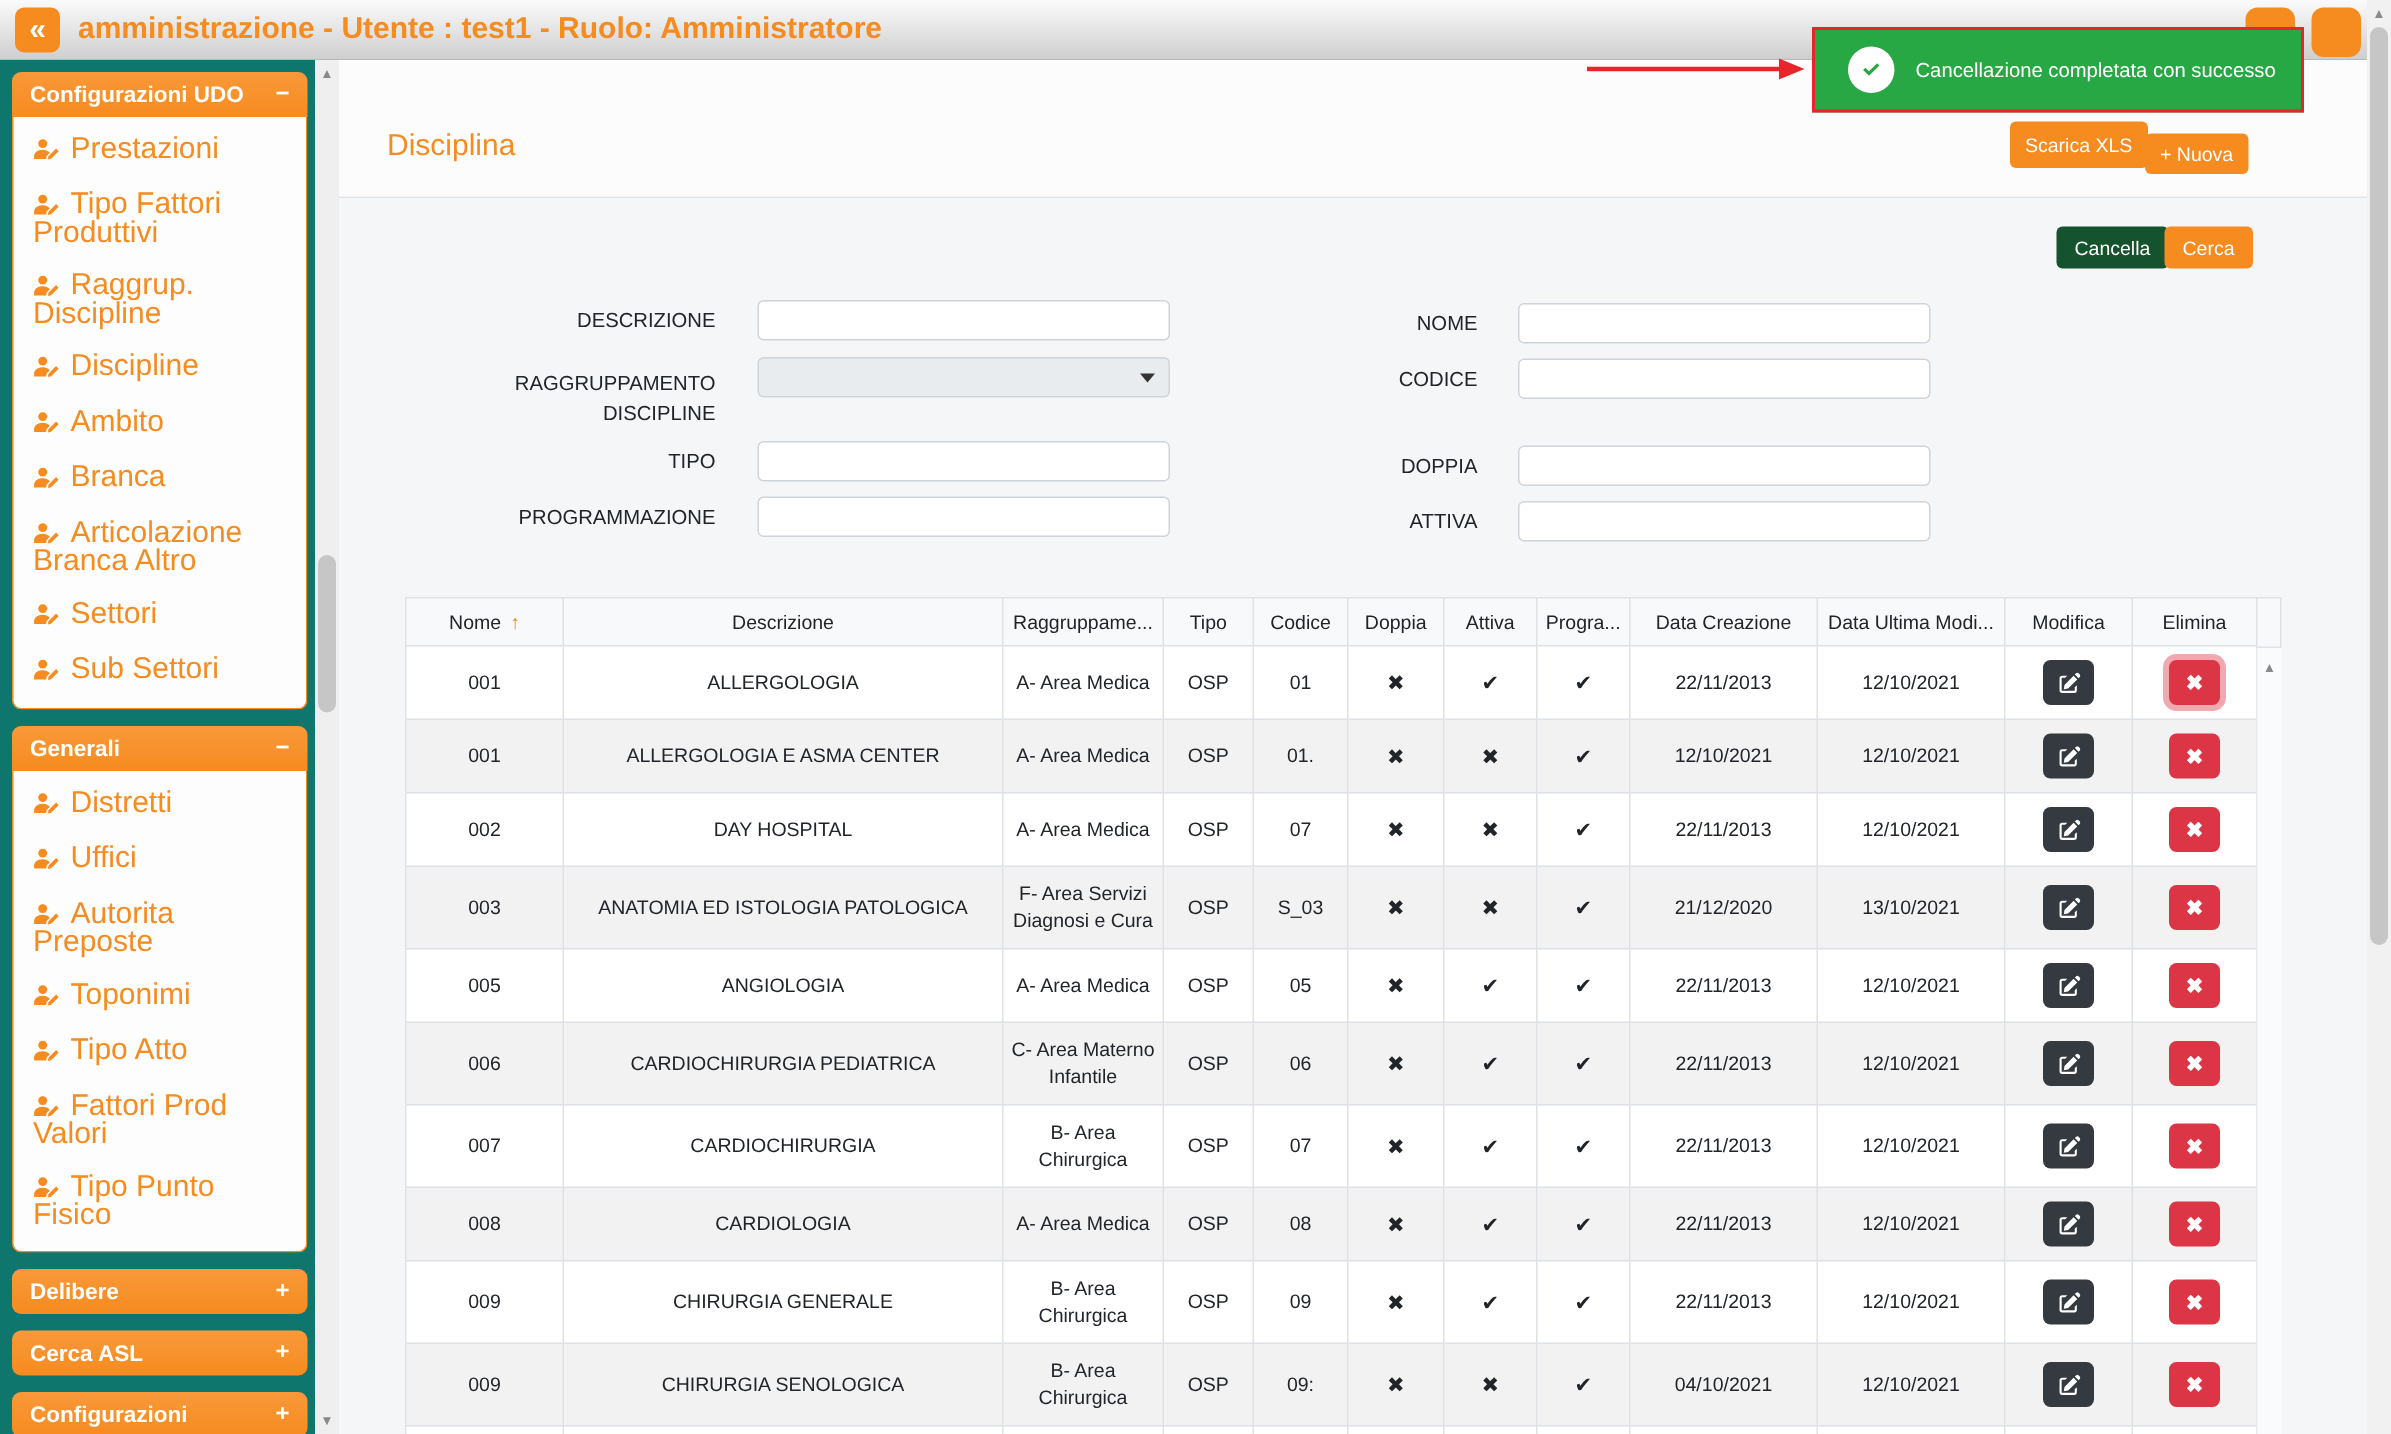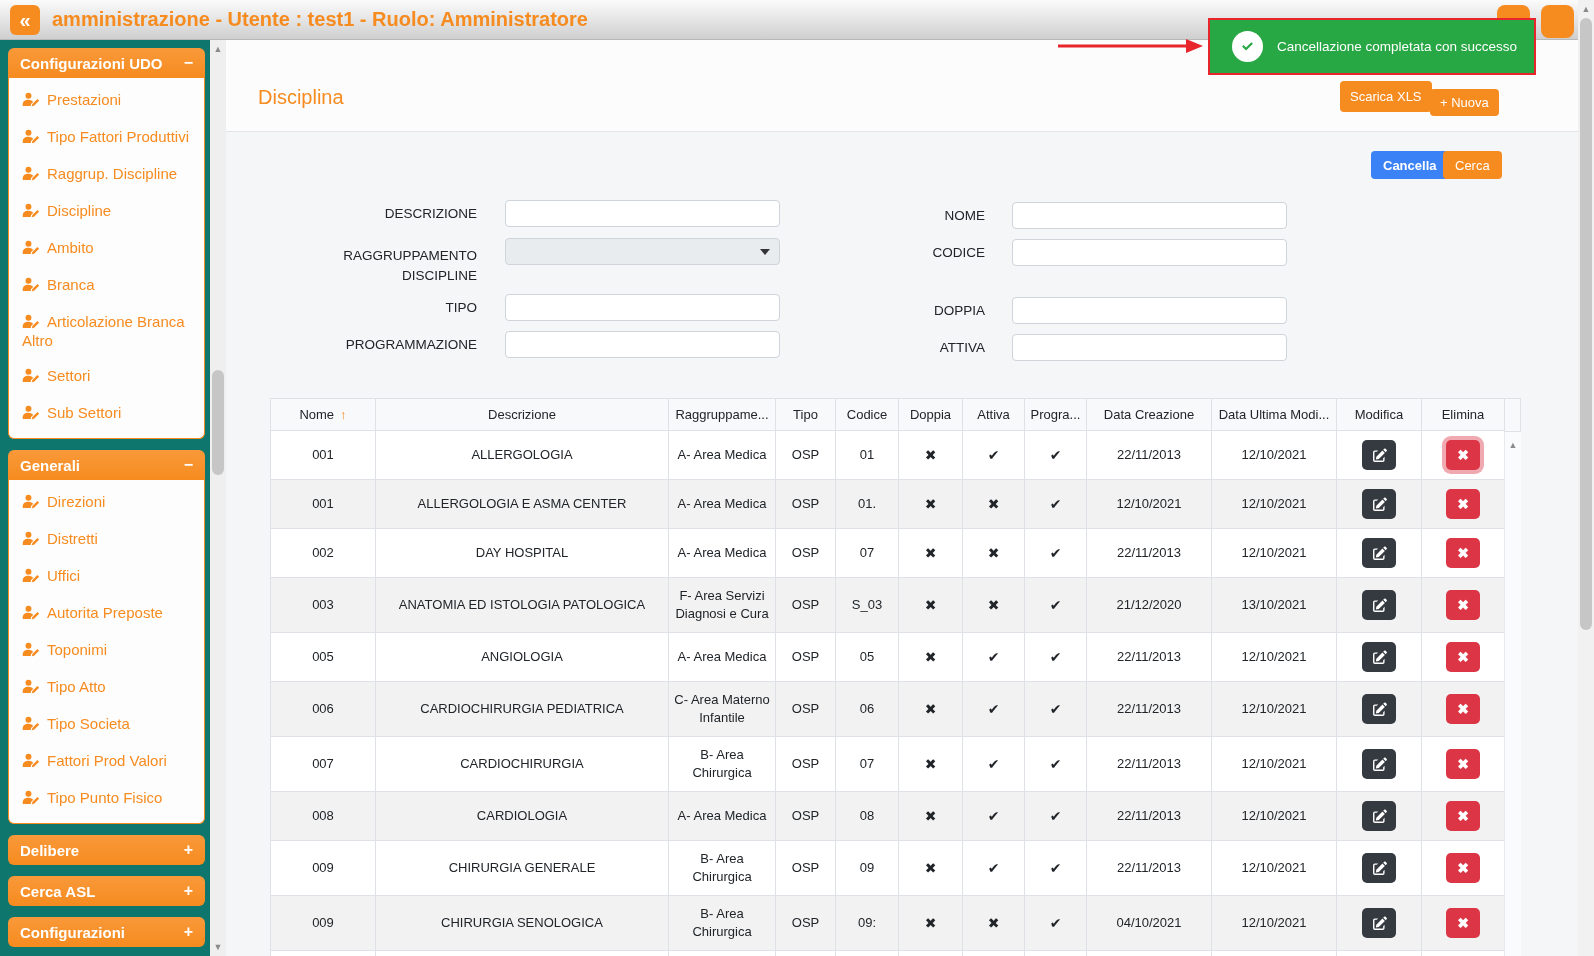--- a/index.html
+++ b/index.html
@@ -22,31 +22,31 @@
 
   
   .sidebar { position:absolute; left:0; top:40px; width:210px; height:948px; background:#0f766e; overflow:hidden; }
   .sb-inner { position:absolute; left:8px; top:8px; width:197px; }
   .sb-sec { margin-bottom:11px; }
   .sb-head { background:linear-gradient(#f9993a,#f68b1f); color:#fff; font-weight:bold; font-size:15px;
              padding:6px 12px; border-radius:6px; display:flex; justify-content:space-between; align-items:center; cursor:pointer; }
   .sb-sec.expanded .sb-head { border-radius:6px 6px 0 0; }
   .sb-tog { font-size:16px; font-weight:bold; }
   .sb-body { border:1px solid #f68b1f; border-top:none; border-radius:0 0 6px 6px; background:#fdfdfd; padding:4px 0 6px; }
-  .sb-item { padding:9px 8px 9px 13px; font-size:15px; color:#f68b1f; line-height:17px; cursor:pointer; }
+  .sb-item { padding:9px 8px 9px 13px; font-size:20px; color:#f68b1f; line-height:17px; cursor:pointer; }
   .sb-ico { display:inline-block; vertical-align:-2px; margin-right:7px; }
   .sb-scroll { position:absolute; left:210px; top:40px; width:16px; height:916px; background:#efefef; }
   .sb-scroll .thumb { position:absolute; left:2px; top:330px; width:12px; height:105px; background:#c6c6c6; border-radius:6px; }
 
   
   .title-band { position:absolute; left:226px; top:40px; width:1352px; height:92px; background:#fcfcfd; border-bottom:1px solid #e2e6ea; }
   .page-title { position:absolute; left:258px; top:86px; font-size:20px; color:#f68b1f; }
   .btn { border:none; border-radius:4px; color:#fff; font-size:13px; cursor:pointer; font-family:inherit; }
   .btn-orange { background:#f68b1f; }
-  .btn-gray { background:#3b82f6;font-weight:bold; }
+  .btn-gray { background:#14532d; }
   .btn-xls { position:absolute; left:1340px; top:81px; height:31px; padding:0 10px; }
   .btn-nuova { position:absolute; left:1430px; top:89px; height:27px; padding:0 10px; }
   .btn-cancella { position:absolute; left:1371px; top:151px; height:28px; padding:0 12px; }
   .btn-cerca { position:absolute; left:1443px; top:151px; height:28px; padding:0 12px; }
 
   
   .f-label { position:absolute; font-size:13.5px; color:#212529; text-align:right; line-height:27px; }
   .f-label.two-line { line-height:20px; padding-top:3px; }
   .f-input { position:absolute; width:275px; height:27px; border:1px solid #ced4da; border-radius:4px;
              background:#fff; font-size:13px; padding:0 8px; font-family:inherit; }
@@ -171,27 +171,20 @@
             <span>Generali</span>
             <span class="sb-tog">−</span>
           </div>
           <div class="sb-body">
             <div class="sb-item"><span class="sb-ico"><svg viewBox="0 0 20 16" width="18" height="15">
                   <g fill="#f68b1f">
                     <circle cx="7.2" cy="3.8" r="3.3"></circle>
                     <path d="M7.2 8.4c-4.1 0-6.4 2.3-6.4 5.2v1.7h8.9l.4-2.3 2.4-2.4c-1.4-1.4-3.2-2.2-5.3-2.2z"></path>
                     <path d="M11.5 13.1l-.5 2.4 2.4-.5 5.6-5.6-1.9-1.9z"></path>
                   </g>
-                </svg></span><span>Direzioni</span></div>
-            <div class="sb-item"><span class="sb-ico"><svg viewBox="0 0 20 16" width="18" height="15">
-                  <g fill="#f68b1f">
-                    <circle cx="7.2" cy="3.8" r="3.3"></circle>
-                    <path d="M7.2 8.4c-4.1 0-6.4 2.3-6.4 5.2v1.7h8.9l.4-2.3 2.4-2.4c-1.4-1.4-3.2-2.2-5.3-2.2z"></path>
-                    <path d="M11.5 13.1l-.5 2.4 2.4-.5 5.6-5.6-1.9-1.9z"></path>
-                  </g>
                 </svg></span><span>Distretti</span></div>
             <div class="sb-item"><span class="sb-ico"><svg viewBox="0 0 20 16" width="18" height="15">
                   <g fill="#f68b1f">
                     <circle cx="7.2" cy="3.8" r="3.3"></circle>
                     <path d="M7.2 8.4c-4.1 0-6.4 2.3-6.4 5.2v1.7h8.9l.4-2.3 2.4-2.4c-1.4-1.4-3.2-2.2-5.3-2.2z"></path>
                     <path d="M11.5 13.1l-.5 2.4 2.4-.5 5.6-5.6-1.9-1.9z"></path>
                   </g>
                 </svg></span><span>Uffici</span></div>
             <div class="sb-item"><span class="sb-ico"><svg viewBox="0 0 20 16" width="18" height="15">
                   <g fill="#f68b1f">
@@ -207,27 +200,20 @@
                     <path d="M11.5 13.1l-.5 2.4 2.4-.5 5.6-5.6-1.9-1.9z"></path>
                   </g>
                 </svg></span><span>Toponimi</span></div>
             <div class="sb-item"><span class="sb-ico"><svg viewBox="0 0 20 16" width="18" height="15">
                   <g fill="#f68b1f">
                     <circle cx="7.2" cy="3.8" r="3.3"></circle>
                     <path d="M7.2 8.4c-4.1 0-6.4 2.3-6.4 5.2v1.7h8.9l.4-2.3 2.4-2.4c-1.4-1.4-3.2-2.2-5.3-2.2z"></path>
                     <path d="M11.5 13.1l-.5 2.4 2.4-.5 5.6-5.6-1.9-1.9z"></path>
                   </g>
                 </svg></span><span>Tipo Atto</span></div>
-            <div class="sb-item"><span class="sb-ico"><svg viewBox="0 0 20 16" width="18" height="15">
-                  <g fill="#f68b1f">
-                    <circle cx="7.2" cy="3.8" r="3.3"></circle>
-                    <path d="M7.2 8.4c-4.1 0-6.4 2.3-6.4 5.2v1.7h8.9l.4-2.3 2.4-2.4c-1.4-1.4-3.2-2.2-5.3-2.2z"></path>
-                    <path d="M11.5 13.1l-.5 2.4 2.4-.5 5.6-5.6-1.9-1.9z"></path>
-                  </g>
-                </svg></span><span>Tipo Societa</span></div>
             <div class="sb-item"><span class="sb-ico"><svg viewBox="0 0 20 16" width="18" height="15">
                   <g fill="#f68b1f">
                     <circle cx="7.2" cy="3.8" r="3.3"></circle>
                     <path d="M7.2 8.4c-4.1 0-6.4 2.3-6.4 5.2v1.7h8.9l.4-2.3 2.4-2.4c-1.4-1.4-3.2-2.2-5.3-2.2z"></path>
                     <path d="M11.5 13.1l-.5 2.4 2.4-.5 5.6-5.6-1.9-1.9z"></path>
                   </g>
                 </svg></span><span>Fattori Prod Valori</span></div>
             <div class="sb-item"><span class="sb-ico"><svg viewBox="0 0 20 16" width="18" height="15">
                   <g fill="#f68b1f">
                     <circle cx="7.2" cy="3.8" r="3.3"></circle>

